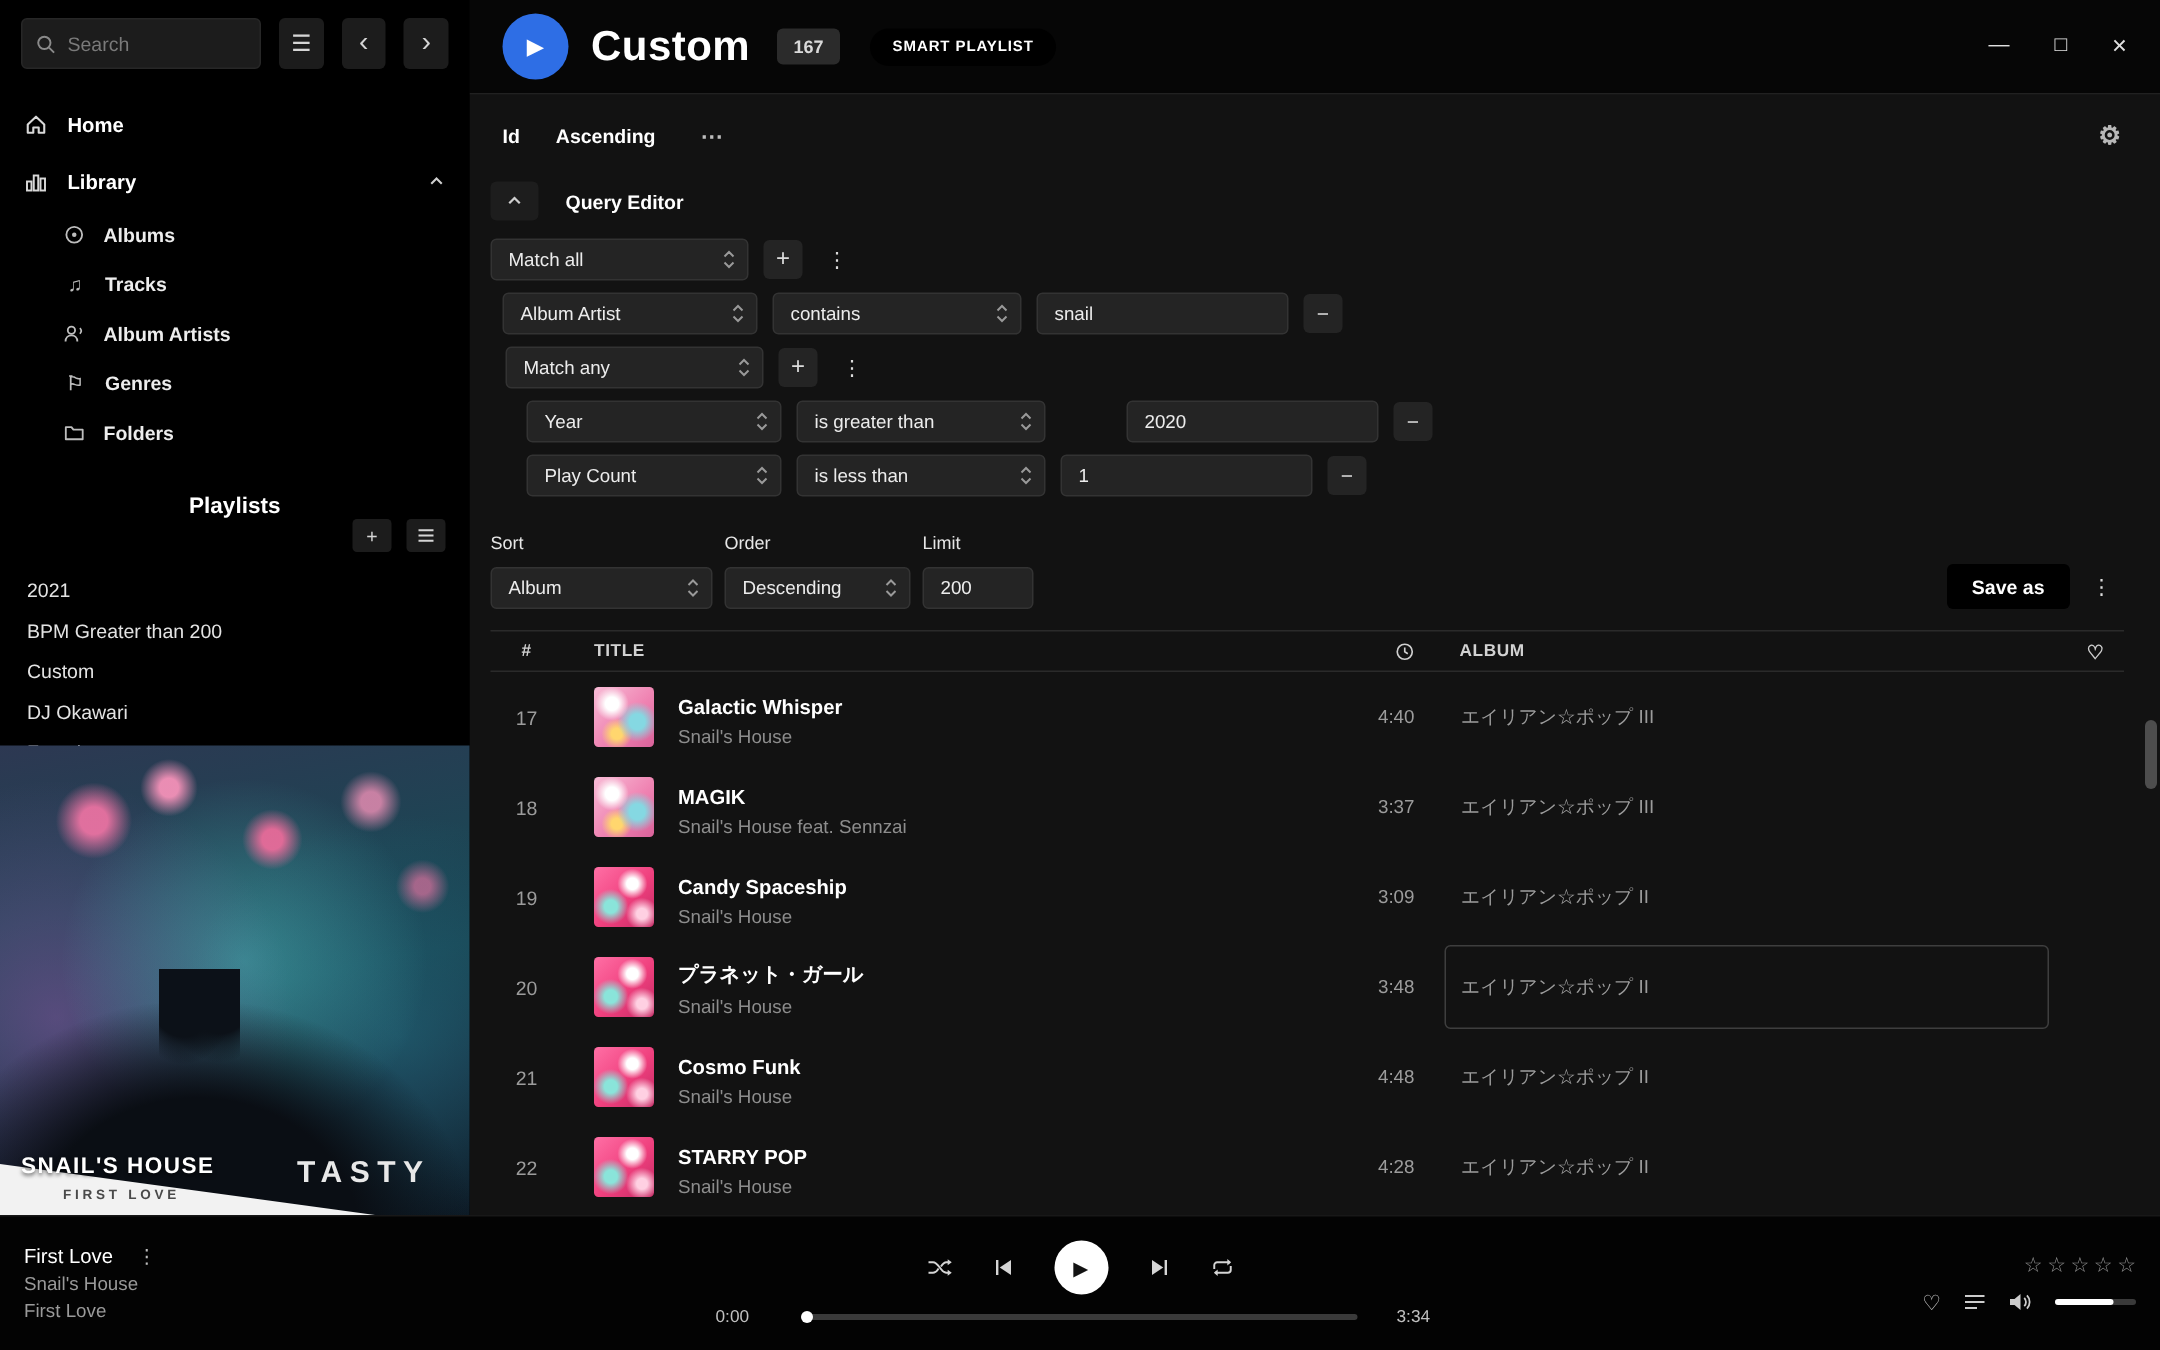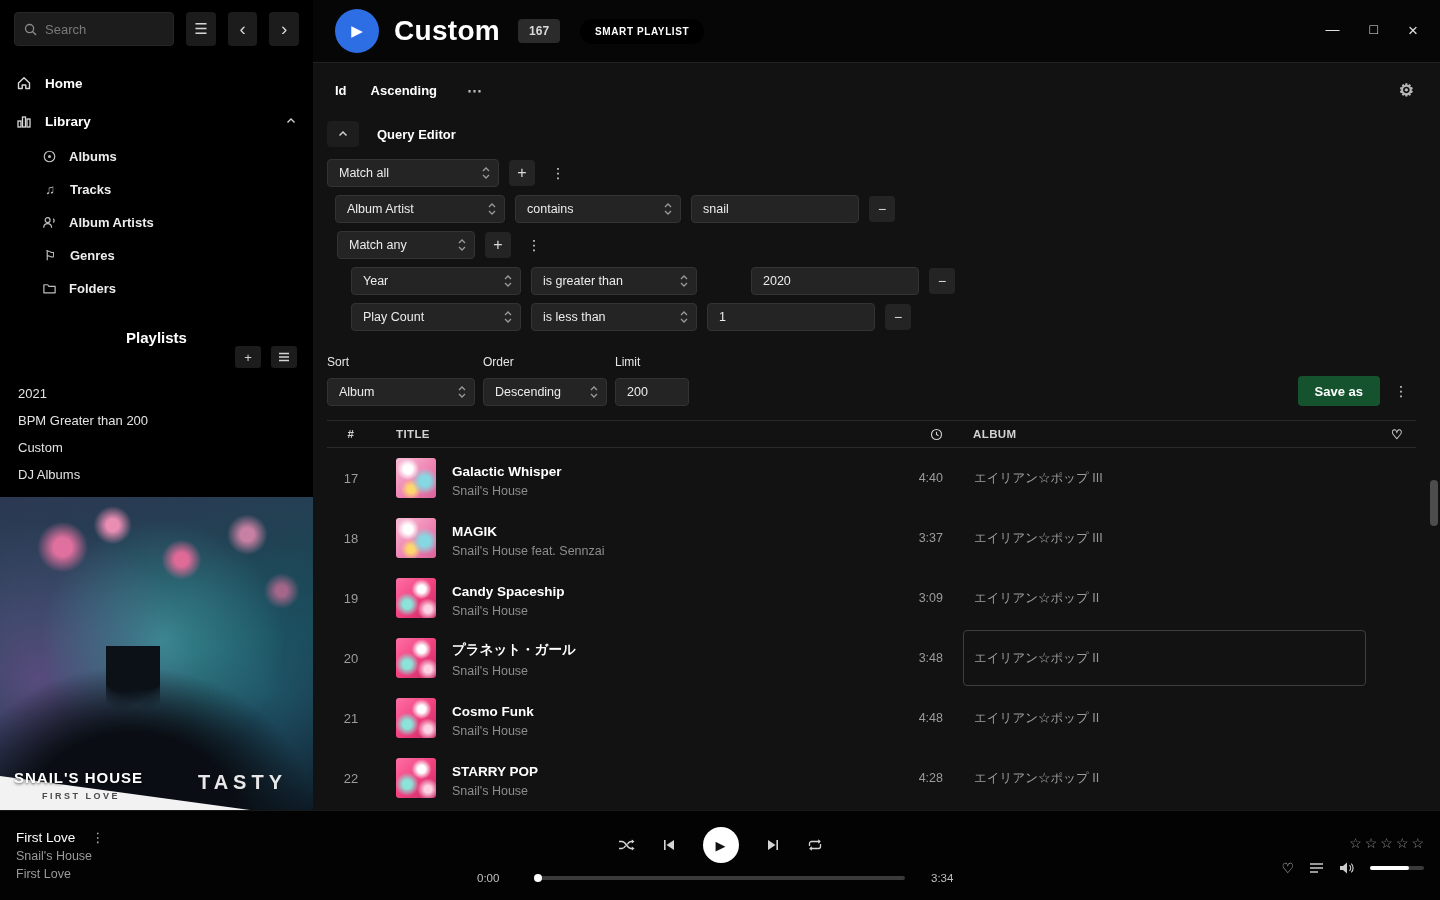--- a/index.html
+++ b/index.html
@@ -90,21 +90,21 @@
          justify-content:space-between; padding:0 8px 0 11px; font-size:12.5px; color:#ececec; cursor:pointer; }
   .inp { height:28px; background:#242424; border:1px solid #333; border-radius:4px; color:#ececec;
          font-size:12.5px; padding:0 11px; outline:none; font-family:"Liberation Sans",sans-serif; }
   .icon-btn { width:26px; height:26px; flex:0 0 26px; background:#242424; border-radius:4px; display:flex;
               align-items:center; justify-content:center; color:#dcdcdc; font-size:14px; cursor:pointer; }
   .ghost-btn { background:transparent; }
 
   .sortrow { display:flex; align-items:flex-end; gap:8px; padding:16px 26px 14px 14px; }
   .field { display:flex; flex-direction:column; gap:9px; }
   .field label { font-size:12px; color:#e6e6e6; }
-  .save-btn { margin-left:auto; height:30px; padding:0 17px; background:#14532d; border-radius:4px; color:#fff;
+  .save-btn { margin-left:auto; height:30px; padding:0 17px; background:#000000; border-radius:4px; color:#fff;
               font-size:13px; font-weight:700; display:flex; align-items:center; cursor:pointer; }
   .sortrow .icon-btn.ghost-btn { height:30px; }
 
   
   .table { flex:1; position:relative; padding:0 24px 0 14px; min-height:0; overflow:hidden; }
   .tgrid { display:grid; grid-template-columns:48px 512px 64px 1fr 38px; align-items:center; }
   .thead { height:28px; border-top:1px solid #2a2a2a; border-bottom:1px solid #2a2a2a; font-size:11.5px;
            color:#d2d2d2; font-weight:700; letter-spacing:.4px; }
   .h-num { text-align:center; }
   .h-title { padding-left:21px; }
@@ -246,21 +246,21 @@
             <svg width="12" height="12" viewBox="0 0 12 12">
                 <path d="M1 2.5 h10 M1 6 h10 M1 9.5 h10" stroke="#d5d5d5" stroke-width="1.4"></path>
               </svg>
           </div>
         </div>
       </div>
       <div class="pl-items">
         <div class="pl-item">2021</div>
         <div class="pl-item">BPM Greater than 200</div>
         <div class="pl-item">Custom</div>
-        <div class="pl-item">DJ Albums</div>
+        <div class="pl-item">DJ Okawari</div>
         <div class="pl-item">Favorites</div>
       </div>
     </div>
 
     <div class="art">
       <div class="art-wedge"></div>
       <div class="art-artist">SNAIL'S HOUSE</div>
       <div class="art-album">FIRST LOVE</div>
       <div class="art-label">TASTY</div>
     </div>
@@ -328,21 +328,21 @@
               <path d="M1 5 L4 2 L7 5 M1 9 L4 12 L7 9" fill="none" stroke="#9a9a9a" stroke-width="1.3"></path>
             </svg>
         </div>
         <input class="inp" style="width: 168px;" value="snail">
         <div class="icon-btn">
             <span>−</span>
           </div>
       </div>
 
       <div class="qrow ind-10">
-        <div class="sel" style="width:138px">
+        <div class="sel" style="width:172px">
           <span>Match any</span>
           <svg width="8" height="14" viewBox="0 0 8 14">
               <path d="M1 5 L4 2 L7 5 M1 9 L4 12 L7 9" fill="none" stroke="#9a9a9a" stroke-width="1.3"></path>
             </svg>
         </div>
         <div class="icon-btn">
             <span style="font-size:16px">+</span>
           </div>
         <div class="icon-btn ghost-btn">
             <span>⋮</span>

